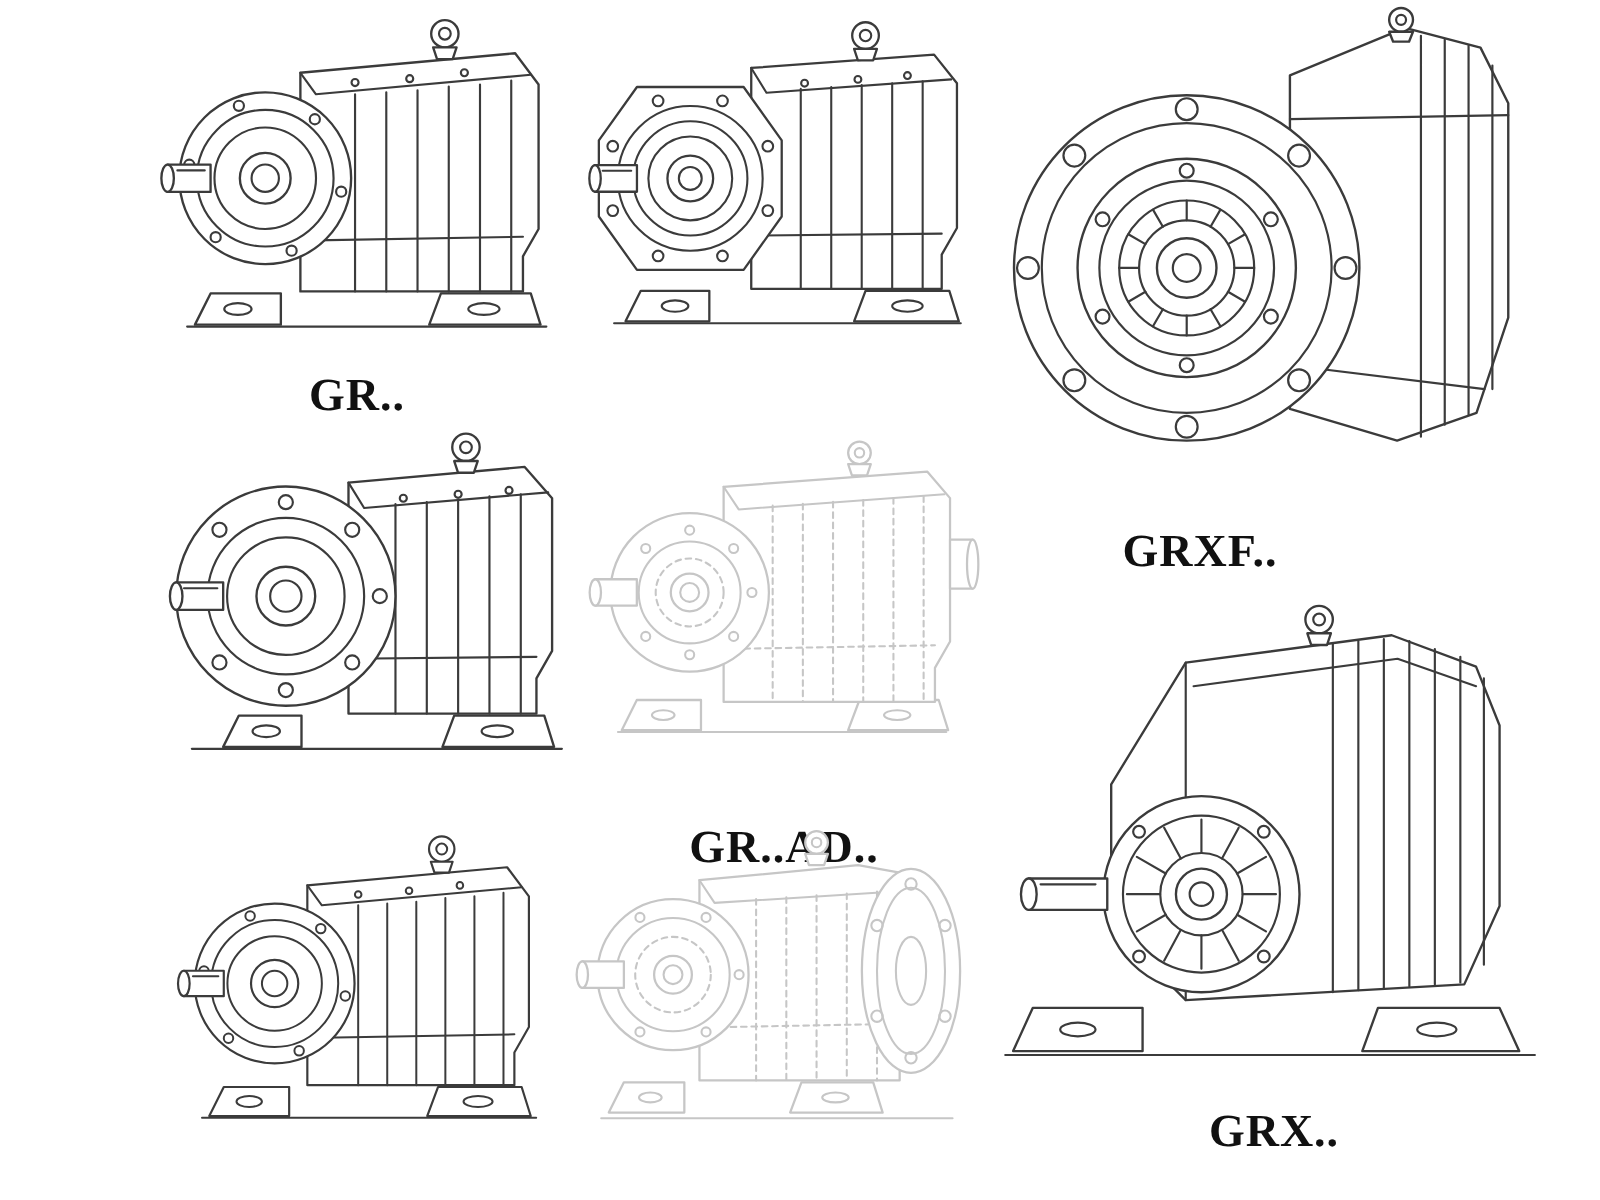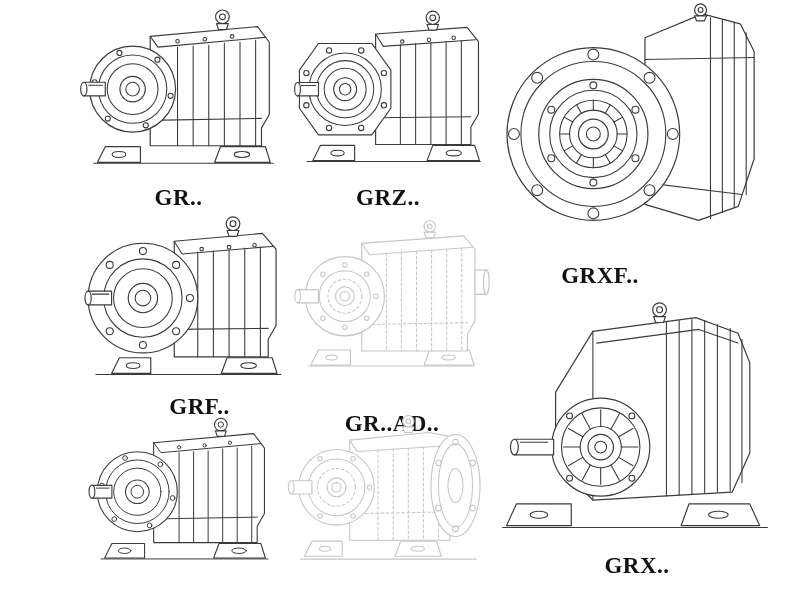--- a/index.html
+++ b/index.html
@@ -101,21 +101,20 @@
         <circle class="ink" cx="60" cy="88" r="22"></circle>
         <circle class="inkfill" cx="60" cy="88" r="12"></circle>
         <circle class="ink" cx="60" cy="88" r="6"></circle>
       </g>
       <g>
         <path class="inkfill" d="M10 81 H32 V95 H10 Z"></path>
         <ellipse class="inkfill" cx="10" cy="88" rx="3" ry="7"></ellipse>
         <path class="ink" d="M14 84 H29"></path>
       </g>
     </svg>
-    <figcaption class="cap">GRZ..</figcaption>
   </figure>
 
   <figure class="fig" style="left:495px;top:0px;width:290px;">
     <svg viewBox="0 0 290 265" width="290" height="263">
       <g>
         <path class="inkfill" d="M150 38 L208 14 L246 24 L260 52 L260 160 L244 208 L204 222 L150 206 Z"></path>
         <path class="ink" d="M216 18 V220 M228 20 V214 M240 23 V209 M252 33 V196"></path>
         <path class="ink" d="M150 60 L260 58 M150 184 L248 196"></path>
       </g>
       <g>
@@ -191,21 +190,20 @@
         <circle class="ink" cx="64" cy="92" r="30"></circle>
         <circle class="inkfill" cx="64" cy="92" r="15"></circle>
         <circle class="ink" cx="64" cy="92" r="8"></circle>
       </g>
       <g>
         <path class="inkfill" d="M8 85 H32 V99 H8 Z"></path>
         <ellipse class="inkfill" cx="8" cy="92" rx="3.2" ry="7"></ellipse>
         <path class="ink" d="M12 88 H29"></path>
       </g>
     </svg>
-    <figcaption class="cap" style="padding-left:28px;">GRF..</figcaption>
   </figure>
 
   <figure class="fig" style="left:292px;top:215px;width:200px;">
     <svg viewBox="0 0 212 180" width="200" height="170">
       <g>
         <path class="ghost" d="M18 160 H192"></path>
         <path class="ghostfill" d="M28 143 H62 V159 H20 Z"></path>
         <ellipse class="ghost" cx="42" cy="151" rx="6" ry="2.6"></ellipse>
         <path class="ghostfill" d="M146 143 H188 L193 159 H140 Z"></path>
         <ellipse class="ghost" cx="166" cy="151" rx="7" ry="2.6"></ellipse>

